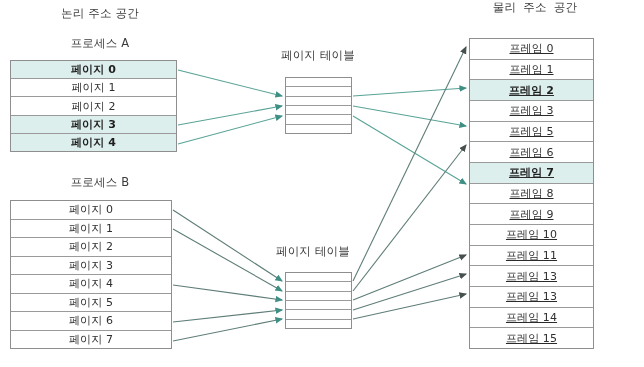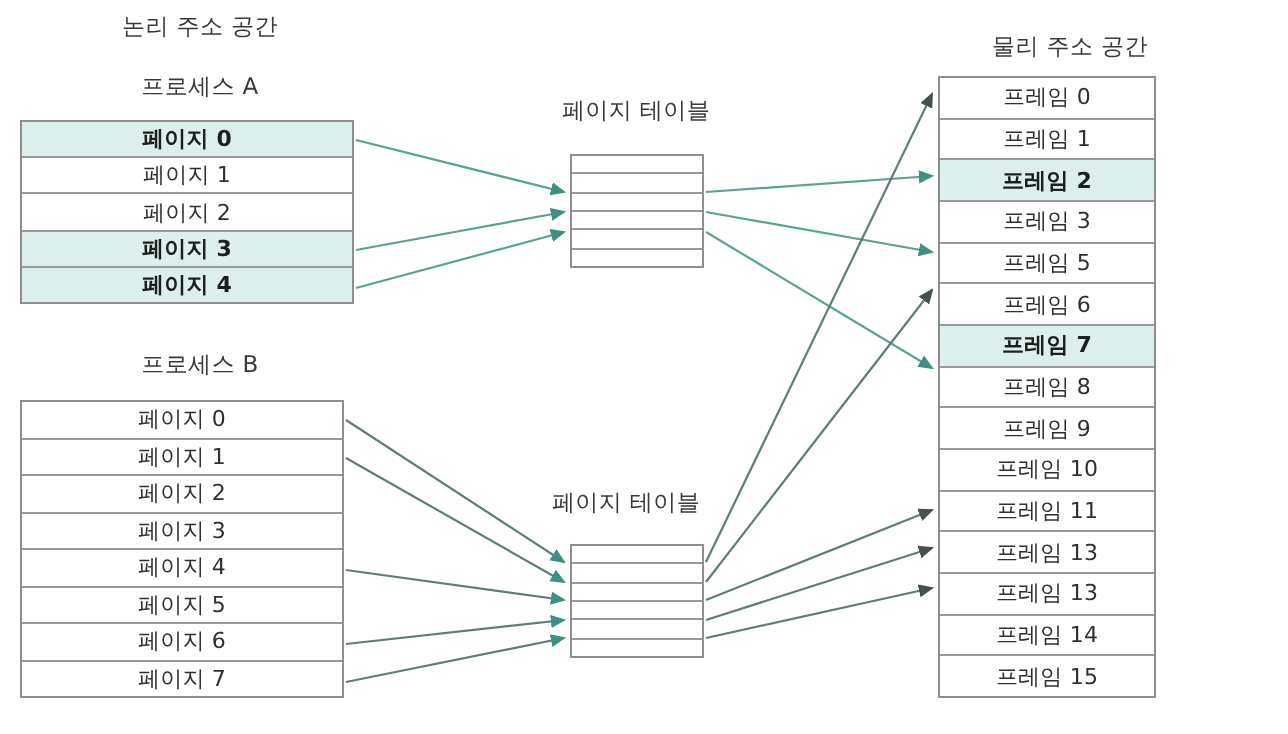--- a/index.html
+++ b/index.html
@@ -73,21 +73,21 @@
 <body>
 
 <div id="stage">
 
   <div class="title" style="left:30px;top:6px;width:140px;">논리 주소 공간</div>
 
   <div class="subtitle" style="left:30px;top:175px;width:140px;">프로세스 B</div>
 
   <div class="subtitle" style="left:30px;top:36px;width:140px;">프로세스 A</div>
 
-  <div class="title" style="left:465px;top:16px;width:140px;">물리 주소 공간</div>
+  <div class="title" style="left:465px;top:0;width:140px;font-family:Liberation Mono, monospace;">물리 주소 공간</div>
 
   <div class="subtitle" style="left:258px;top:48px;width:120px;">페이지 테이블</div>
 
   <div class="subtitle" style="left:253px;top:244px;width:120px;">페이지 테이블</div>
 
   <div class="boxtable" id="procA" style="left:10px;top:60px;width:167px;height:92px;">
       <div class="row hl">
         <span>페이지 0</span>
       </div>
       <div class="row">
@@ -142,21 +142,21 @@
 
   <div class="pagetable" id="ptB" style="left:285px;top:272px;width:67px;height:57px;">
       <div class="prow"></div>
       <div class="prow"></div>
       <div class="prow"></div>
       <div class="prow"></div>
       <div class="prow"></div>
       <div class="prow"></div>
     </div>
 
-  <div class="boxtable" id="frames" style="left:469px;top:38px;width:109px;height:311px;">
+  <div class="boxtable" id="frames" style="left:469px;top:38px;width:125px;height:311px;text-decoration:underline;">
       <div class="row">
         <span>프레임 0</span>
       </div>
       <div class="row">
         <span>프레임 1</span>
       </div>
       <div class="row hl">
         <span>프레임 2</span>
       </div>
       <div class="row">

